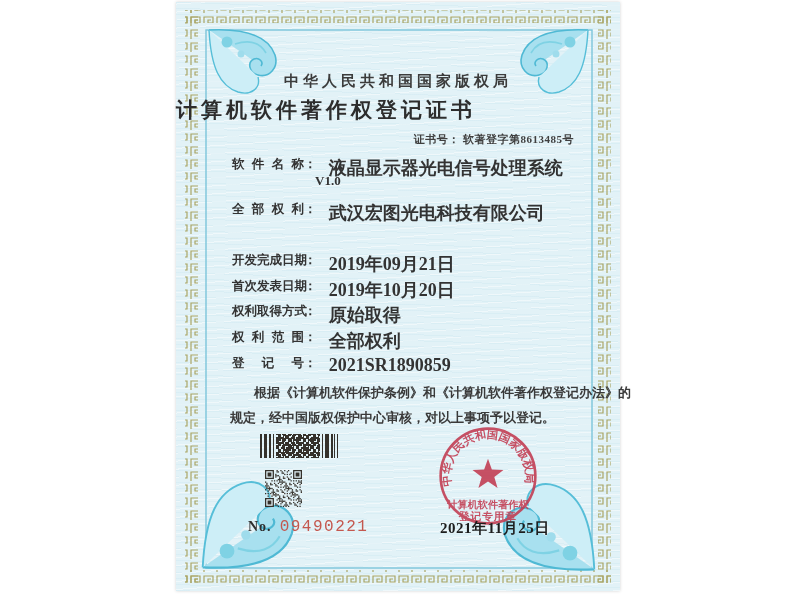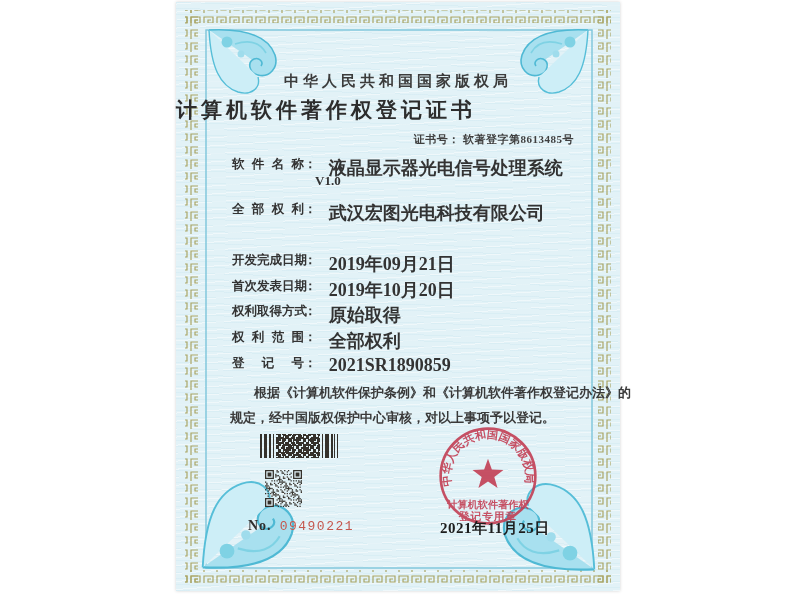--- a/index.html
+++ b/index.html
@@ -41,21 +41,21 @@
   .barcode .b-mid{flex:1;height:100%;margin:0 2px;
     background:
       repeating-conic-gradient(#35312b 0% 25%, rgba(0,0,0,0) 0% 50%) 0px 0px/5px 5px,
       repeating-conic-gradient(rgba(0,0,0,0) 0% 25%, #35312b 0% 50%) 2px 1px/7px 7px;}
   .barcode .b-right{width:16px;height:100%;
     background:repeating-linear-gradient(90deg,#35312b 0 1px,rgba(0,0,0,0) 1px 3px,#35312b 3px 7px,rgba(0,0,0,0) 7px 9px,#35312b 9px 11px,rgba(0,0,0,0) 11px 12px);}
   .qr{position:absolute;left:89px;top:468px;width:37px;height:37px;}
   .serial{position:absolute;left:72px;top:516px;font-size:14px;color:#2f2f2f;
     font-weight:700;letter-spacing:1px;white-space:nowrap;}
   .serial .num{font-family:"Liberation Mono","DejaVu Sans Mono",monospace;
-    font-size:13px;color:#c4574e;letter-spacing:1.5px;margin-left:8px;font-weight:400;}
+    font-size:16px;color:#c4574e;letter-spacing:1.5px;margin-left:8px;font-weight:400;}
   .seal{position:absolute;left:256px;top:418px;width:112px;height:112px;opacity:.88;}
   .seal-date{position:absolute;left:264px;top:517px;font-size:15px;font-weight:700;
     color:#1d1d1d;letter-spacing:.5px;white-space:nowrap;}
 </style>
 </head>
 <body>
 
 <div class="page">
   <div class="paper">
 

